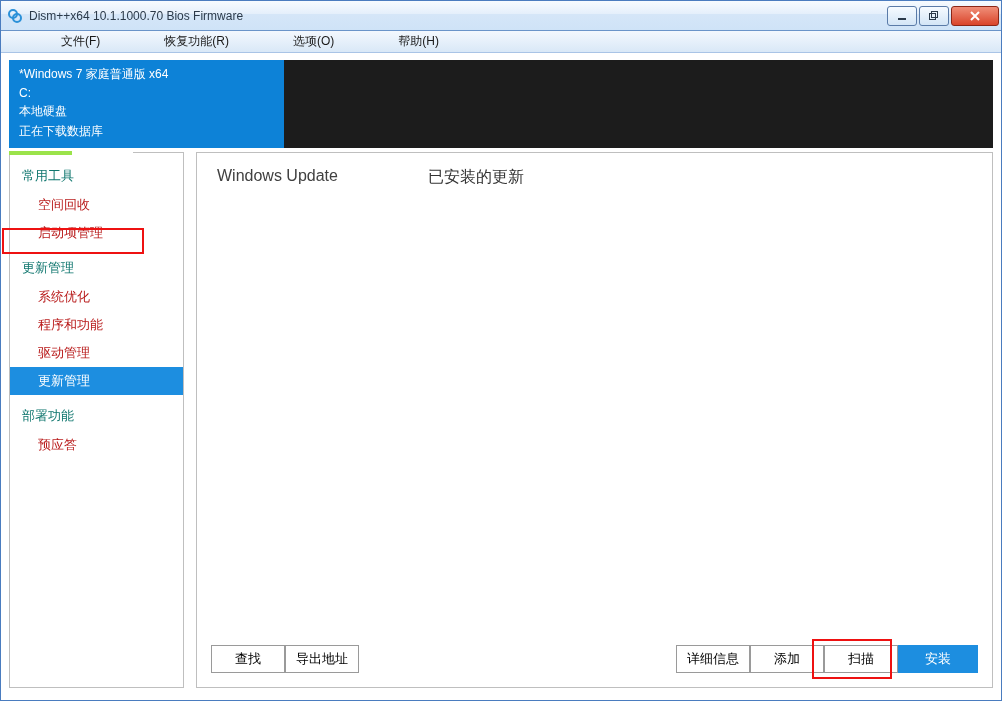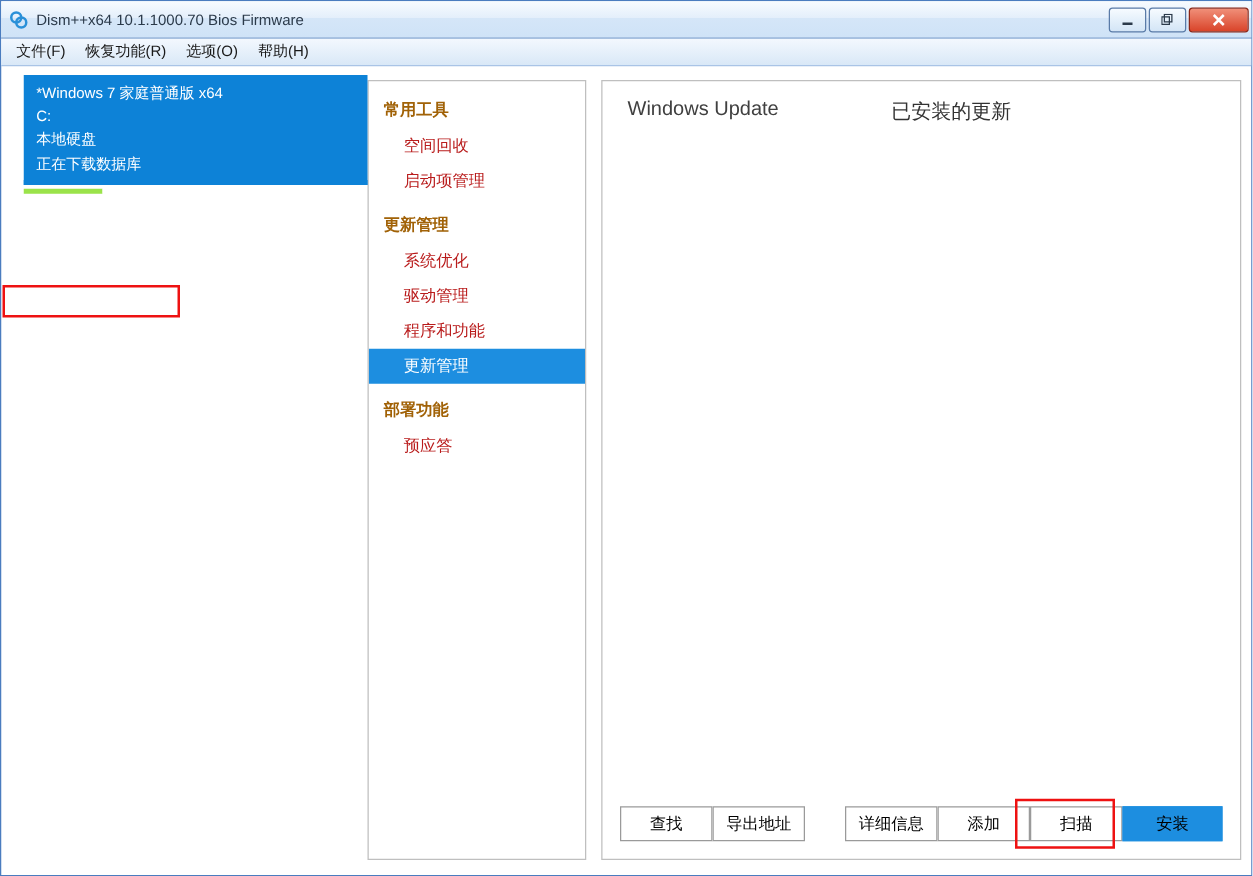--- a/index.html
+++ b/index.html
@@ -8,48 +8,48 @@
 .window-frame { width: 1002px; height: 701px; border: 1px solid #4a7cbf; background: #fff; display: flex; flex-direction: column; }
 
 .titlebar { height: 30px; background: linear-gradient(to bottom, #f7fbff 0%, #e4effb 45%, #d5e6f8 46%, #cfe3f7 100%); border-bottom: 1px solid #6a94c9; display: flex; align-items: center; padding: 0 2px 0 6px; }
 .titlebar .icon { width: 16px; height: 16px; margin-right: 6px; display:inline-flex; align-items:center; justify-content:center; }
 .titlebar .title { font-size: 12px; color: #2b3a4a; flex: 1; }
 .titlebar .win-controls { display: flex; gap: 2px; }
 .titlebar .win-btn { width: 30px; height: 20px; border: 1px solid #5a7ba8; border-radius: 3px; background: linear-gradient(to bottom,#f6fbff,#d3e5f6); display:flex; align-items:center; justify-content:center; font-size:10px; color:#2b3a4a; }
 .titlebar .win-btn.close { width: 48px; background: linear-gradient(to bottom,#f08f79,#d9442a); border-color:#8c2616; color:#fff; }
 
 .menubar { height: 22px; background: linear-gradient(to bottom,#f3f8fe,#d9e8f7); border-bottom: 1px solid #a9c4e6; display:flex; align-items:center; padding: 0 4px; font-size:12px; color:#1a1a1a; }
-.menubar .menu-item { padding: 2px 8px; cursor:default; }
+.menubar .menu-item { padding: 2px 8px; cursor:default;margin-left:48px; }
 
-.workspace { flex:1; display:flex; flex-direction:row; padding: 7px 8px 12px 8px; gap: 0; margin-left: 10px; }
+.workspace { flex:1; display:flex; flex-direction:column; padding: 7px 8px 12px 8px; gap: 0; }
 
 .header-band { height: 88px; display:flex; }
 .header-left { width: 275px; background:#0d82d7; color:#fff; padding: 6px 10px 4px 10px; font-size:12px; display:flex; flex-direction:column; gap:3px; position:relative; }
 .header-left .line { white-space:nowrap; overflow:hidden; text-overflow:ellipsis; }
 .header-left .progress { position:absolute; left:0; right:0; bottom:0; height:4px; background:#0d82d7; }
 .header-left .progress .seg { height:100%; display:inline-block; }
 .header-right { flex:1; background:#1c1c1c; }
 
 .body-row { flex:1; display:flex; gap: 12px; margin-top: 4px; min-height:0; }
 
 .sidebar { width: 175px; border: 1px solid #bfbfbf; border-top:1px solid #bfbfbf; background:#fff; padding: 8px 0; font-size:13px; overflow:hidden; }
-.sidebar .group-title { padding: 6px 12px; color:#a16207;font-weight:bold; }
+.sidebar .group-title { padding: 6px 12px; color:#0f766e; }
 .sidebar .item { padding: 5px 10px 5px 28px; color:#b91c1c; cursor:default; }
 .sidebar .item.selected { background:#1d8ee0; color:#fff; }
 .sidebar .hl-box { position:absolute; border:2px solid #e11; pointer-events:none; }
 
 .main-panel { flex:1; border:1px solid #bfbfbf; background:#fff; display:flex; flex-direction:column; min-width:0; }
 .tabs-row { padding: 14px 20px 0 20px; display:flex; gap: 90px; font-size:16px; }
 .tabs-row .tab { cursor:default; }
 .tabs-row .tab.active { color:#404040; }
 .tabs-row .tab.inactive { color:#333; }
 .content-area { flex:1; }
 .bottom-bar { padding: 10px 14px 14px 14px; display:flex; align-items:center; position:relative; }
 .bottom-bar .btn { min-width:74px; height:28px; border:1px solid #9a9a9a; background:#fff; font-size:13px; display:flex; align-items:center; justify-content:center; cursor:default; }
-.bottom-bar .btn.primary { background:#1d8ee0; color:#000000; border-color:#1d8ee0; min-width:80px; }
+.bottom-bar .btn.primary { background:#1d8ee0; color:#ffffff; border-color:#1d8ee0; min-width:80px; }
 .bottom-bar .spacer { flex:1; }
 .bottom-bar .hl-box2 { position:absolute; border:2px solid #e11; pointer-events:none; }
 </style>
 </head>
 <body>
 
 <div class="window-frame">
 
   <div class="titlebar">
     <span class="icon">
@@ -103,22 +103,22 @@
 
     <div class="body-row">
 
       <div class="sidebar hl-wrap">
         <div class="group-title">常用工具</div>
         <div class="item">空间回收</div>
         <div class="item">启动项管理</div>
 
         <div class="group-title" style="margin-top:6px">更新管理</div>
         <div class="item">系统优化</div>
+        <div class="item">程序和功能</div>
         <div class="item">驱动管理</div>
-        <div class="item">程序和功能</div>
         <div class="item selected">更新管理</div>
 
         <div class="group-title" style="margin-top:6px">部署功能</div>
         <div class="item">预应答</div>
 
         <div class="hl-box" style="left:2px; top:228px; width:142px; height:26px;"></div>
       </div>
 
       <div class="main-panel">
         <div class="tabs-row">

